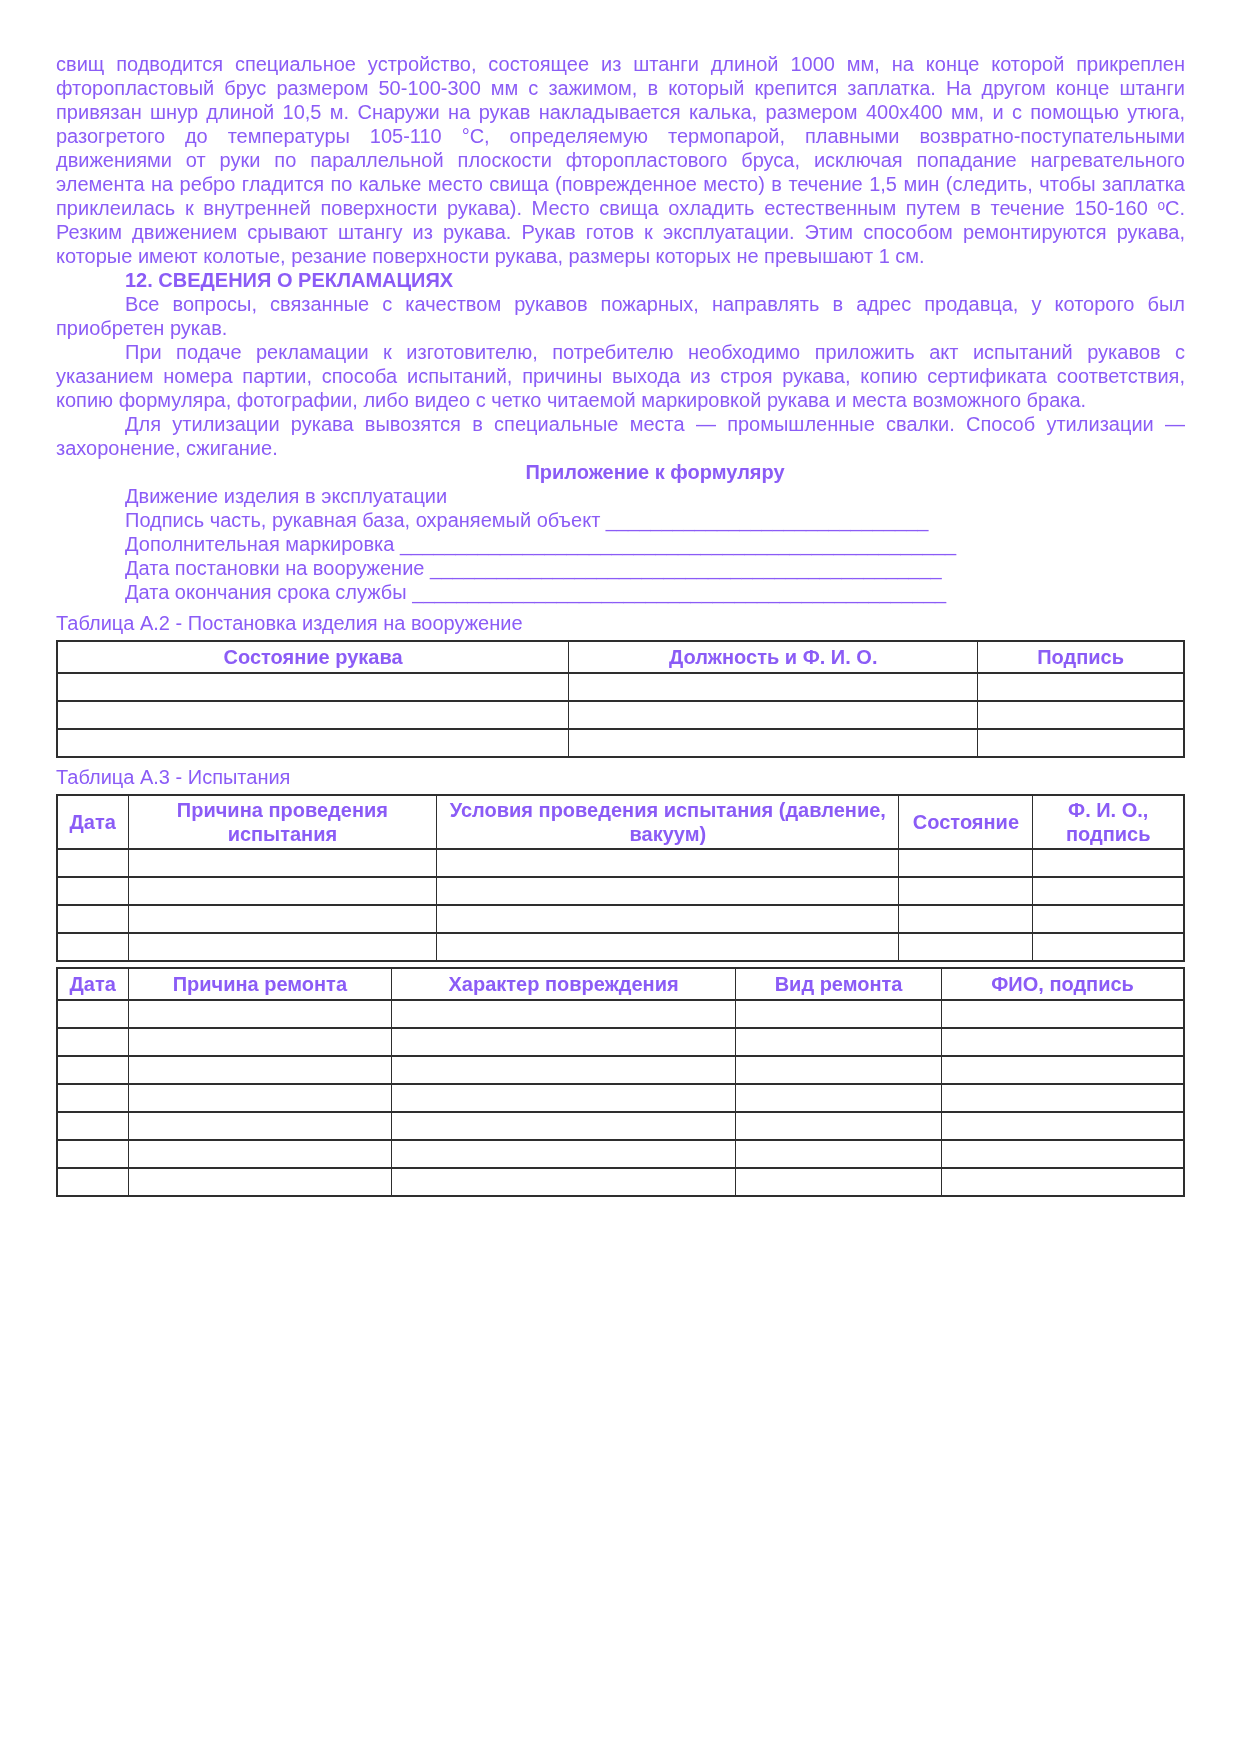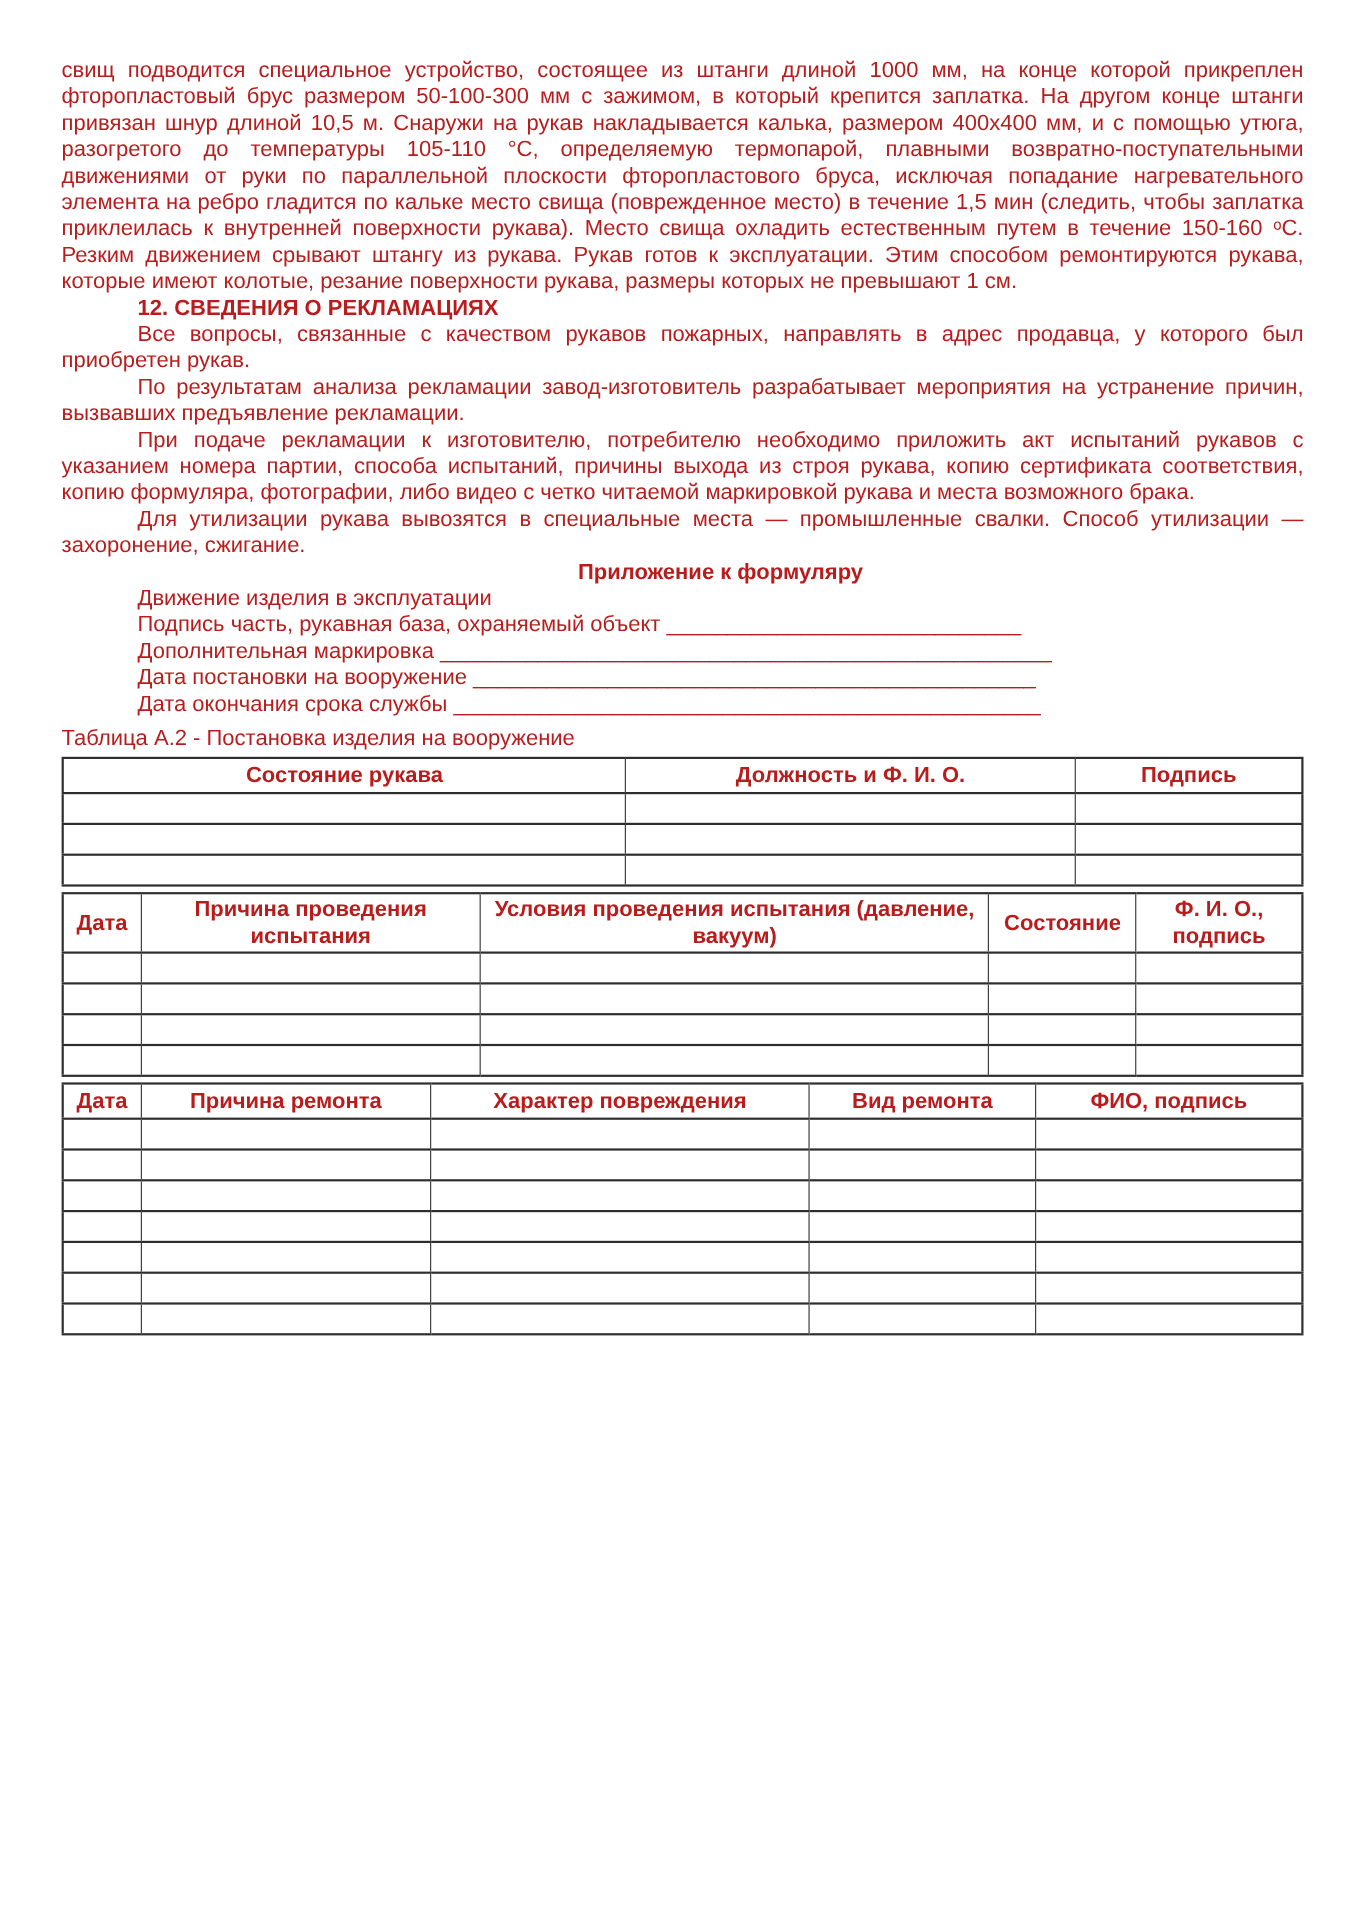--- a/index.html
+++ b/index.html
@@ -6,21 +6,21 @@
   .page {
     position: relative;
     width: 1241px;
     height: 1755px;
     box-sizing: border-box;
     background: #ffffff;
     padding: 52px 56px 0 56px;
     font-family: "Liberation Sans", "DejaVu Sans", sans-serif;
     font-size: 20px;
     line-height: 24px;
-    color: #b91c1c;
+    color: #8b5cf6;
     overflow: hidden;
   }
   p { margin: 0; }
   .just { text-align: justify; }
   .indent { text-indent: 69px; }
   .bold { font-weight: bold; }
   .center-line { text-align: center; text-indent: 69px; }
   .app-line { text-indent: 69px; white-space: nowrap; }
   .table-caption { margin-top: 7px; }
   table.doc-table {
@@ -48,21 +48,20 @@
 </head>
 <body>
 
 <div class="page">
 
   <p class="just">свищ подводится специальное устройство, состоящее из штанги длиной 1000 мм, на конце которой прикреплен фторопластовый брус размером 50-100-300 мм с зажимом, в который крепится заплатка. На другом конце штанги привязан шнур длиной 10,5 м. Снаружи на рукав накладывается калька, размером 400х400 мм, и с помощью утюга, разогретого до температуры 105-110 °С, определяемую термопарой, плавными возвратно-поступательными движениями от руки по параллельной плоскости фторопластового бруса, исключая попадание нагревательного элемента на ребро гладится по кальке место свища (поврежденное место) в течение 1,5 мин (следить, чтобы заплатка приклеилась к внутренней поверхности рукава). Место свища охладить естественным путем в течение 150-160 ᵒС. Резким движением срывают штангу из рукава. Рукав готов к эксплуатации. Этим способом ремонтируются рукава, которые имеют колотые, резание поверхности рукава, размеры которых не превышают 1 см.</p>
 
   <p class="bold indent">12. СВЕДЕНИЯ О РЕКЛАМАЦИЯХ</p>
 
   <p class="just indent">Все вопросы, связанные с качеством рукавов пожарных, направлять в адрес продавца, у которого был приобретен рукав.</p>
-  <p class="just indent">По результатам анализа рекламации завод-изготовитель разрабатывает мероприятия на устранение причин, вызвавших предъявление рекламации.</p>
   <p class="just indent">При подаче рекламации к изготовителю, потребителю необходимо приложить акт испытаний рукавов с указанием номера партии, способа испытаний, причины выхода из строя рукава, копию сертификата соответствия, копию формуляра, фотографии, либо видео с четко читаемой маркировкой рукава и места возможного брака.</p>
 
 
   <p class="just indent">Для утилизации рукава вывозятся в специальные места — промышленные свалки. Способ утилизации — захоронение, сжигание.</p>
 
   <p class="bold center-line">Приложение к формуляру</p>
 
   <p class="app-line">Движение изделия в эксплуатации</p>
   <p class="app-line">Подпись часть, рукавная база, охраняемый объект _____________________________</p>
   <p class="app-line">Дополнительная маркировка __________________________________________________</p>
@@ -96,20 +95,21 @@
           <td></td>
         </tr>
         <tr>
           <td></td>
           <td></td>
           <td></td>
         </tr>
       </tbody>
   </table>
 
+  <p class="table-caption">Таблица А.3 - Испытания</p>
 
   <table class="doc-table">
     <colgroup>
       <col style="width:6.3%">
         <col style="width:27.4%">
         <col style="width:41.0%">
         <col style="width:11.9%">
         <col style="width:13.4%">
     </colgroup>
     <thead>

